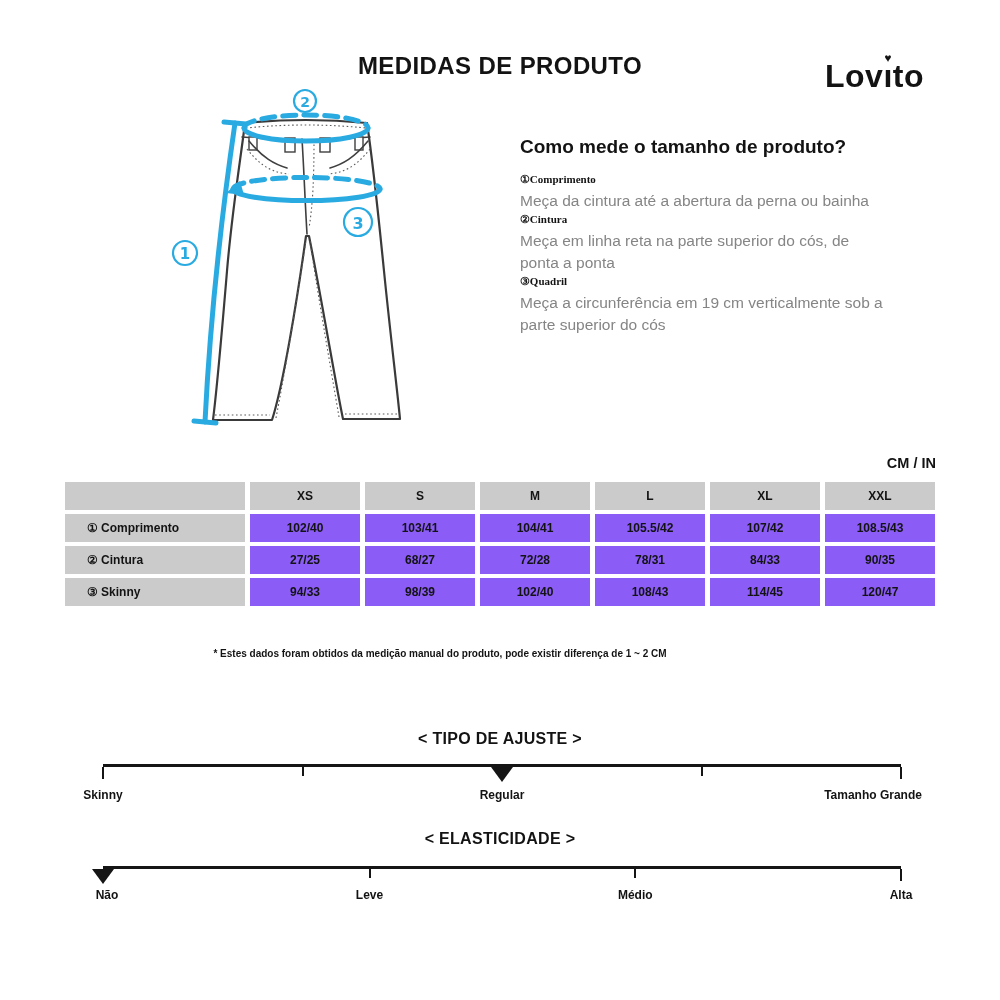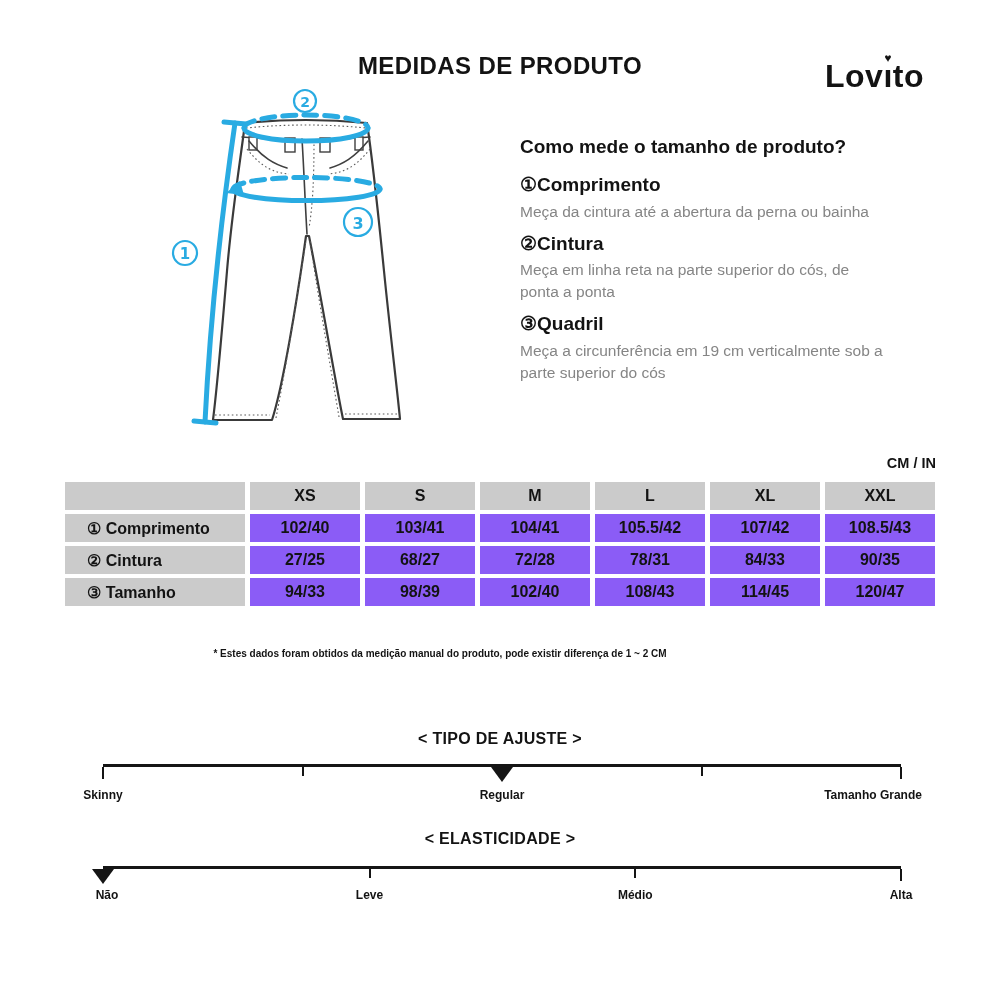--- a/index.html
+++ b/index.html
@@ -27,30 +27,30 @@
   .dim     { fill:none; stroke:#29ABE2; stroke-width:5; stroke-linecap:round; }
   .dimdash { fill:none; stroke:#29ABE2; stroke-width:5; stroke-linecap:round; stroke-dasharray:13 8; }
   .dimfill { fill:#29ABE2; }
   .badge   { fill:#ffffff; stroke:#29ABE2; stroke-width:2.2; }
   .badge-num { fill:#29ABE2; font-family:"DejaVu Sans", sans-serif; font-weight:bold;
                text-anchor:middle; dominant-baseline:central; }
 
   
   .guide { position:absolute; left:520px; top:136px; width:420px; }
   .guide-heading { font-size:19px; font-weight:800; margin:0 0 14px 0; }
-  .glabel { font-size:19px; font-weight:800; margin-top:8px; line-height:1.35; }
+  .glabel { font-size:11px; font-weight:800; line-height:1.35;font-family:Liberation Serif, serif; }
   .gdesc  { font-size:15.5px; font-weight:400; color:#858585; line-height:1.42;
             margin-top:3px; width:372px; }
 
   
   .unit { position:absolute; top:455px; right:64px; font-size:14.5px; font-weight:800; }
   .size-table { position:absolute; left:60px; top:478px; width:880px;
                 border-collapse:separate; border-spacing:5px 4px; table-layout:fixed; }
   .size-table th, .size-table td { height:28px; padding:0; text-align:center;
-                                   font-size:16px; font-weight:700;margin-top:16px; }
+                                   font-size:12px; font-weight:700;margin-top:16px; }
   .size-table .head { background:#cbcbcb; }
   .size-table .rowlabel { background:#cbcbcb; text-align:left; padding-left:22px; }
   .size-table .val { background:#8b5cf6; }
   .col-label { width:180px; }
 
   .footnote { position:absolute; top:648px; left:0; width:880px; text-align:center;
               font-size:10px; font-weight:700; }
 
   
   .scale-title { position:absolute; left:0; width:1000px; text-align:center;
@@ -170,21 +170,21 @@
     <tr>
       <td class="rowlabel">② Cintura</td>
       <td class="val">27/25</td>
       <td class="val">68/27</td>
       <td class="val">72/28</td>
       <td class="val">78/31</td>
       <td class="val">84/33</td>
       <td class="val">90/35</td>
     </tr>
     <tr>
-      <td class="rowlabel">③ Tamanho</td>
+      <td class="rowlabel">③ Skinny</td>
       <td class="val">94/33</td>
       <td class="val">98/39</td>
       <td class="val">102/40</td>
       <td class="val">108/43</td>
       <td class="val">114/45</td>
       <td class="val">120/47</td>
     </tr>
   </tbody>
     </table>
 

